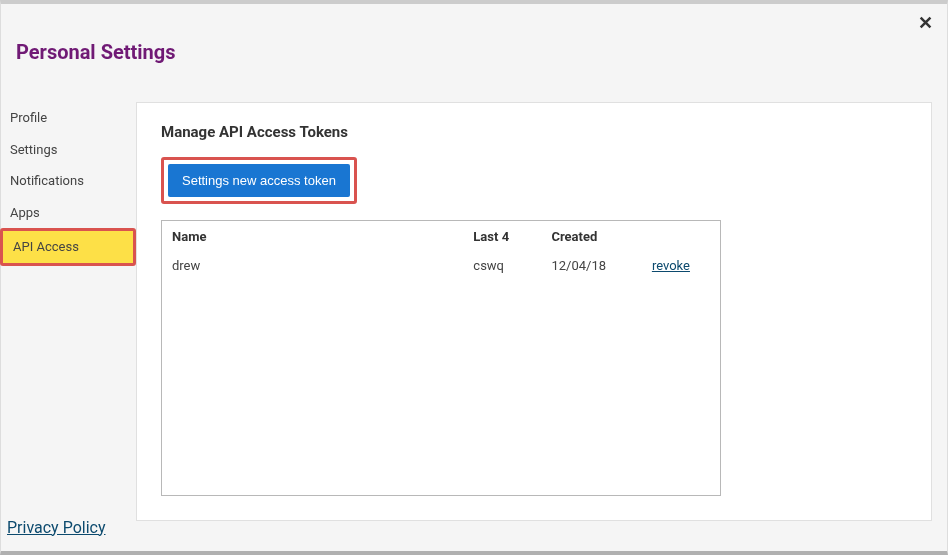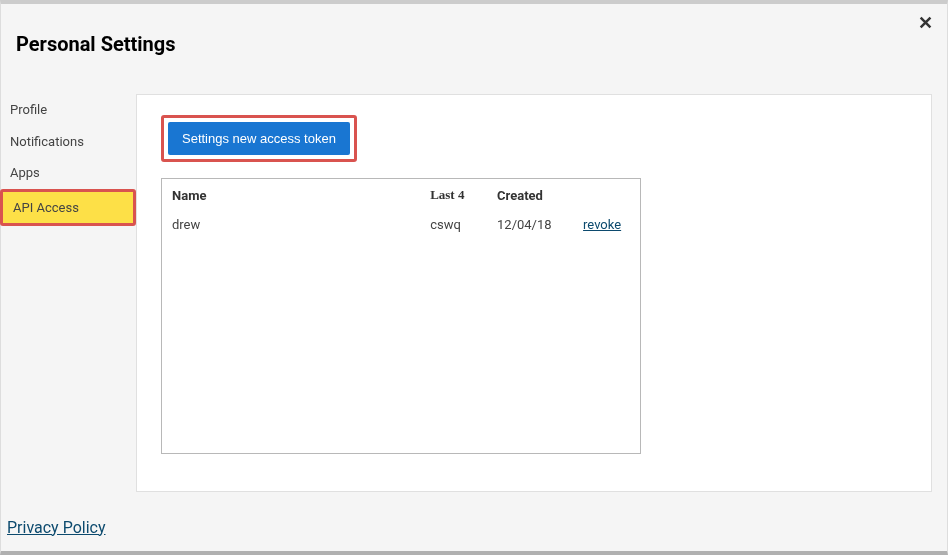--- a/index.html
+++ b/index.html
@@ -25,22 +25,22 @@
       right: 14px;
       font-size: 18px;
       color: #333;
       cursor: pointer;
       z-index: 10;
       font-weight: bold;
     }
     .page-title {
       font-size: 20px;
       font-weight: 700;
-      color: #000000;
-      padding: 28px 0 0 15px;
+      color: #701a75;
+      padding: 36px 0 0 15px;
     }
     .content-wrap {
       display: flex;
       padding: 38px 15px 0 0;
       align-items: flex-start;
     }
     .sidebar {
       width: 135px;
       flex-shrink: 0;
       padding-left: 3px;
@@ -85,42 +85,42 @@
       background: #1976d2;
       color: #fff;
       border: none;
       padding: 9px 14px;
       font-size: 13px;
       cursor: pointer;
       border-radius: 2px;
     }
     .token-table-wrap {
       border: 1px solid #b8b8b8;
-      width: 480px;
+      width: 560px;
       height: 276px;
       overflow: auto;
     }
     .token-table {
       width: 100%;
       border-collapse: collapse;
       font-size: 13px;
     }
     .token-table th {
       text-align: left;
       font-weight: 700;
       color: #333;
       padding: 8px 10px;
     }
     .token-table td {
       padding: 6px 10px;
       color: #444;
       vertical-align: top;
     }
     .col-name   { width: 54%; }
-    .col-last4  { width: 14%; font-family: Liberation Serif, serif; }
+    .col-last4  { width: 14%; }
     .col-created{ width: 18%; }
     .col-action { width: 14%; }
     .link {
       color: #0c4a6e;
       text-decoration: underline;
       cursor: pointer;
     }
     .footer {
       position: absolute;
       left: 0; right: 0; bottom: 0;
@@ -146,26 +146,28 @@
 <div class="modal">
 
   <span class="close-x">✕</span>
 
   <h1 class="page-title">Personal Settings</h1>
 
   <div class="content-wrap">
 
     <nav class="sidebar">
       <div class="sidebar-item">Profile</div>
+      <div class="sidebar-item">Settings</div>
       <div class="sidebar-item">Notifications</div>
       <div class="sidebar-item">Apps</div>
       <div class="sidebar-item active highlight-red">API Access</div>
     </nav>
 
     <section class="main-panel">
+      <h2 class="panel-heading">Manage API Access Tokens</h2>
 
       <div class="generate-wrap highlight-red">
         <button class="btn-primary">Settings new access token</button>
       </div>
 
       <div class="token-table-wrap">
         <table class="token-table">
           <thead>
             <tr>
               <th class="col-name">Name</th>

